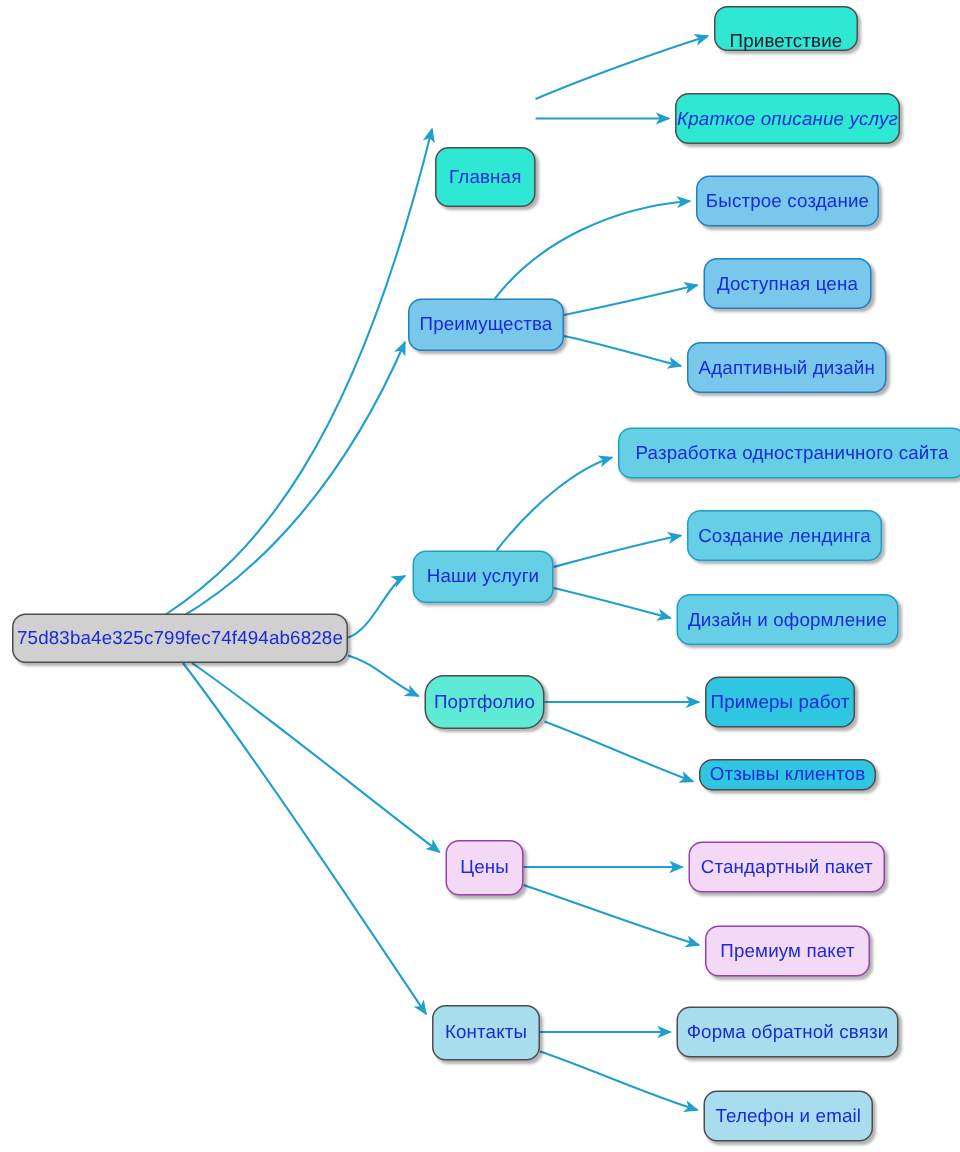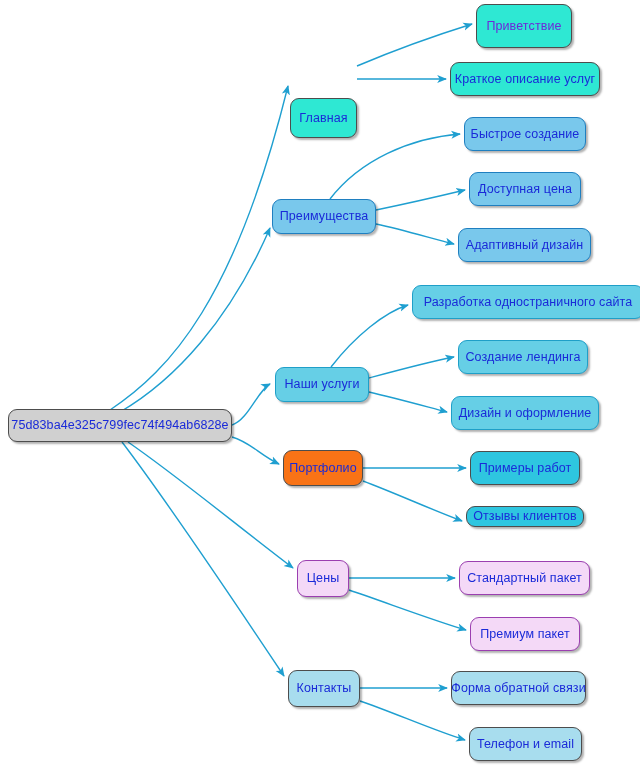--- a/index.html
+++ b/index.html
@@ -77,24 +77,24 @@
       <path d="M 360,688 C 390,688 422,688 447,688" fill="none" stroke="#1f9fd0" stroke-width="1.4" marker-end="url(#arrowhead)"></path>
       <path d="M 360,701 C 390,711 435,731 465,740" fill="none" stroke="#1f9fd0" stroke-width="1.4" marker-end="url(#arrowhead)"></path>
     </svg>
   <div id="node-layer">
       <div class="node" style="left: 8px; top: 409px; width: 224px; height: 33px; background: rgb(208, 208, 208); border-color: rgb(77, 77, 77); color: rgb(26, 42, 216);">
         <span class="node-label">75d83ba4e325c799fec74f494ab6828e</span>
       </div>
       <div class="node" style="left: 290px; top: 58px; width: 67px; height: 40px; background: rgb(46, 232, 211); border-color: rgb(77, 77, 77); color: rgb(26, 42, 216); margin-top: 40px;">
         <span class="node-label">Главная</span>
       </div>
-      <div class="node" style="left: 476px; top: 4px; width: 96px; height: 44px; background: rgb(46, 232, 211); border-color: rgb(77, 77, 77); color: #6d28d9;">
+      <div class="node" style="left: 476px; top: 4px; width: 96px; height: 30px; background: rgb(46, 232, 211); border-color: rgb(77, 77, 77); color: #0f172a; align-items: flex-end;">
         <span class="node-label">Приветствие</span>
       </div>
-      <div class="node" style="left: 450px; top: 62px; width: 150px; height: 34px; background: rgb(46, 232, 211); border-color: rgb(77, 77, 77); color: rgb(26, 42, 216);">
+      <div class="node" style="left: 450px; top: 62px; width: 150px; height: 34px; background: rgb(46, 232, 211); border-color: rgb(77, 77, 77); color: rgb(26, 42, 216); font-style: italic;">
         <span class="node-label">Краткое описание услуг</span>
       </div>
       <div class="node" style="left: 272px; top: 199px; width: 104px; height: 35px; background: rgb(121, 200, 236); border-color: rgb(31, 127, 192); color: rgb(26, 42, 216);">
         <span class="node-label">Преимущества</span>
       </div>
       <div class="node" style="left: 464px; top: 117px; width: 122px; height: 34px; background: rgb(121, 200, 236); border-color: rgb(31, 127, 192); color: rgb(26, 42, 216);">
         <span class="node-label">Быстрое создание</span>
       </div>
       <div class="node" style="left: 469px; top: 172px; width: 112px; height: 34px; background: rgb(121, 200, 236); border-color: rgb(31, 127, 192); color: rgb(26, 42, 216);">
         <span class="node-label">Доступная цена</span>
@@ -107,41 +107,41 @@
       </div>
       <div class="node" style="left: 412px; top: 285px; width: 232px; height: 34px; background: rgb(102, 207, 230); border-color: rgb(31, 159, 200); color: rgb(26, 42, 216);">
         <span class="node-label">Разработка одностраничного сайта</span>
       </div>
       <div class="node" style="left: 458px; top: 340px; width: 130px; height: 34px; background: rgb(102, 207, 230); border-color: rgb(31, 159, 200); color: rgb(26, 42, 216);">
         <span class="node-label">Создание лендинга</span>
       </div>
       <div class="node" style="left: 451px; top: 396px; width: 148px; height: 34px; background: rgb(102, 207, 230); border-color: rgb(31, 159, 200); color: rgb(26, 42, 216);">
         <span class="node-label">Дизайн и оформление</span>
       </div>
-      <div class="node" style="left: 283px; top: 450px; width: 80px; height: 36px; background: #f97316; border-color: rgb(77, 77, 77); color: rgb(26, 42, 216);">
+      <div class="node" style="left: 283px; top: 450px; width: 80px; height: 36px; background: #5eead4; border-color: rgb(77, 77, 77); color: rgb(26, 42, 216); border-radius: 13px;">
         <span class="node-label">Портфолио</span>
       </div>
-      <div class="node" style="left: 470px; top: 451px; width: 110px; height: 34px; background: rgb(46, 198, 224); border-color: rgb(77, 77, 77); color: rgb(26, 42, 216);">
+      <div class="node" style="left: 470px; top: 451px; width: 100px; height: 34px; background: rgb(46, 198, 224); border-color: rgb(77, 77, 77); color: rgb(26, 42, 216);">
         <span class="node-label">Примеры работ</span>
       </div>
       <div class="node" style="left: 466px; top: 506px; width: 118px; height: 21px; background: rgb(46, 198, 224); border-color: rgb(77, 77, 77); color: rgb(26, 42, 216);">
         <span class="node-label">Отзывы клиентов</span>
       </div>
       <div class="node" style="left: 297px; top: 560px; width: 52px; height: 37px; background: rgb(244, 217, 247); border-color: rgb(155, 63, 176); color: rgb(26, 42, 216); justify-content: center;">
         <span class="node-label">Цены</span>
       </div>
       <div class="node" style="left: 459px; top: 561px; width: 131px; height: 34px; background: rgb(244, 217, 247); border-color: rgb(155, 63, 176); color: rgb(26, 42, 216);">
         <span class="node-label">Стандартный пакет</span>
       </div>
       <div class="node" style="left: 470px; top: 617px; width: 110px; height: 34px; background: rgb(244, 217, 247); border-color: rgb(155, 63, 176); color: rgb(26, 42, 216);">
         <span class="node-label">Премиум пакет</span>
       </div>
       <div class="node" style="left: 288px; top: 670px; width: 72px; height: 37px; background: rgb(168, 221, 238); border-color: rgb(77, 77, 77); color: rgb(26, 42, 216);">
         <span class="node-label">Контакты</span>
       </div>
-      <div class="node" style="left: 451px; top: 671px; width: 135px; height: 34px; background: rgb(168, 221, 238); border-color: rgb(77, 77, 77); color: rgb(26, 42, 216); text-align: right;">
+      <div class="node" style="left: 451px; top: 671px; width: 148px; height: 34px; background: rgb(168, 221, 238); border-color: rgb(77, 77, 77); color: rgb(26, 42, 216); text-align: right;">
         <span class="node-label">Форма обратной связи</span>
       </div>
       <div class="node" style="left: 469px; top: 727px; width: 113px; height: 34px; background: rgb(168, 221, 238); border-color: rgb(77, 77, 77); color: rgb(26, 42, 216);">
         <span class="node-label">Телефон и email</span>
       </div>
     </div>
 </div>
 
 </body></html>

